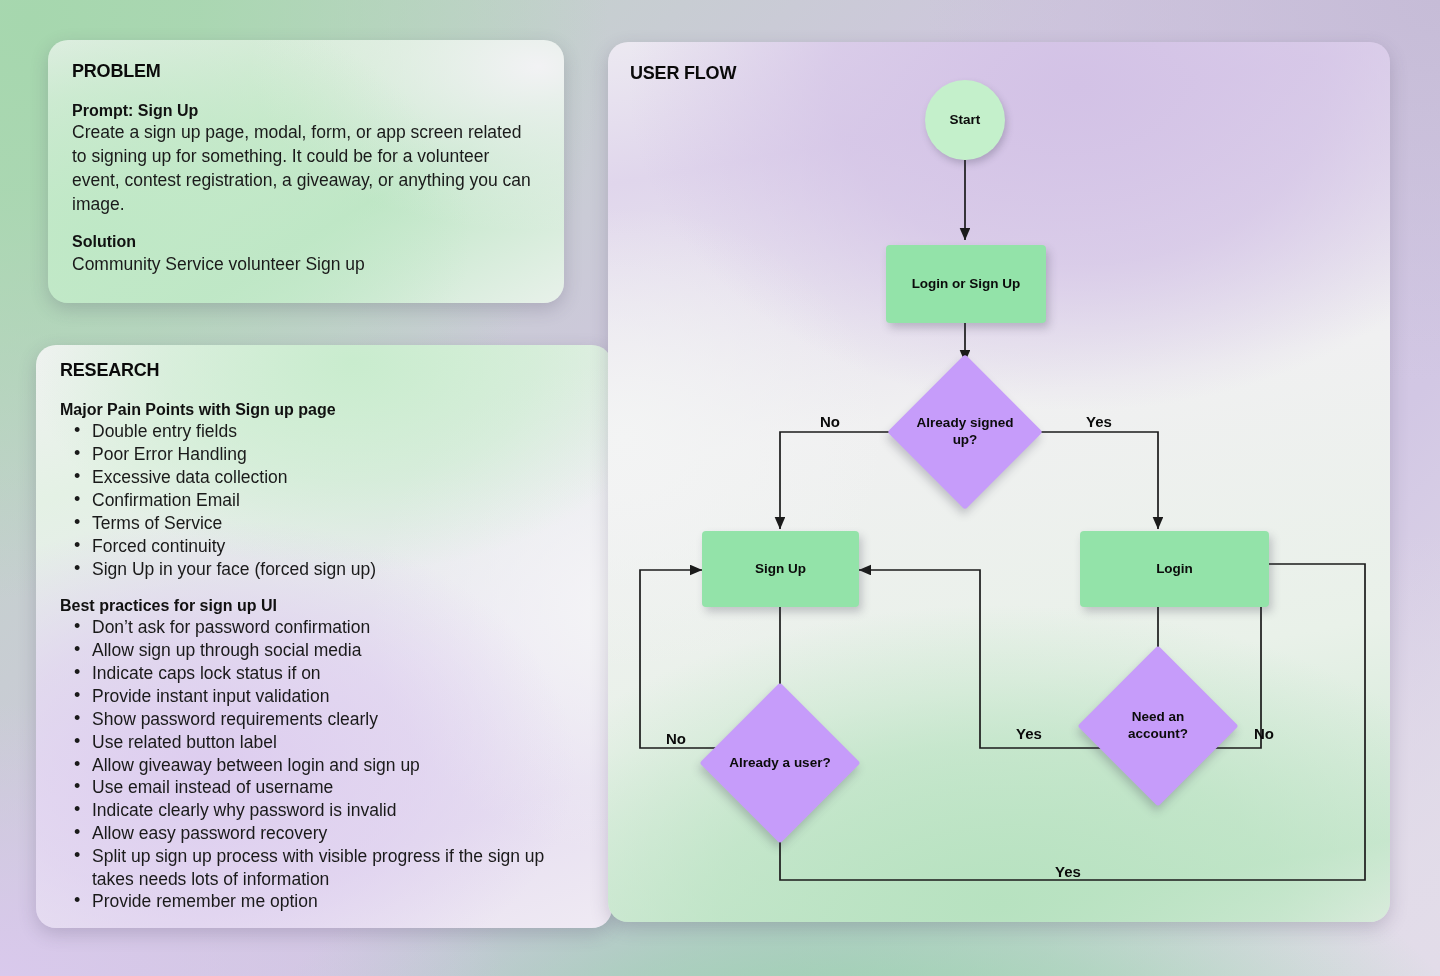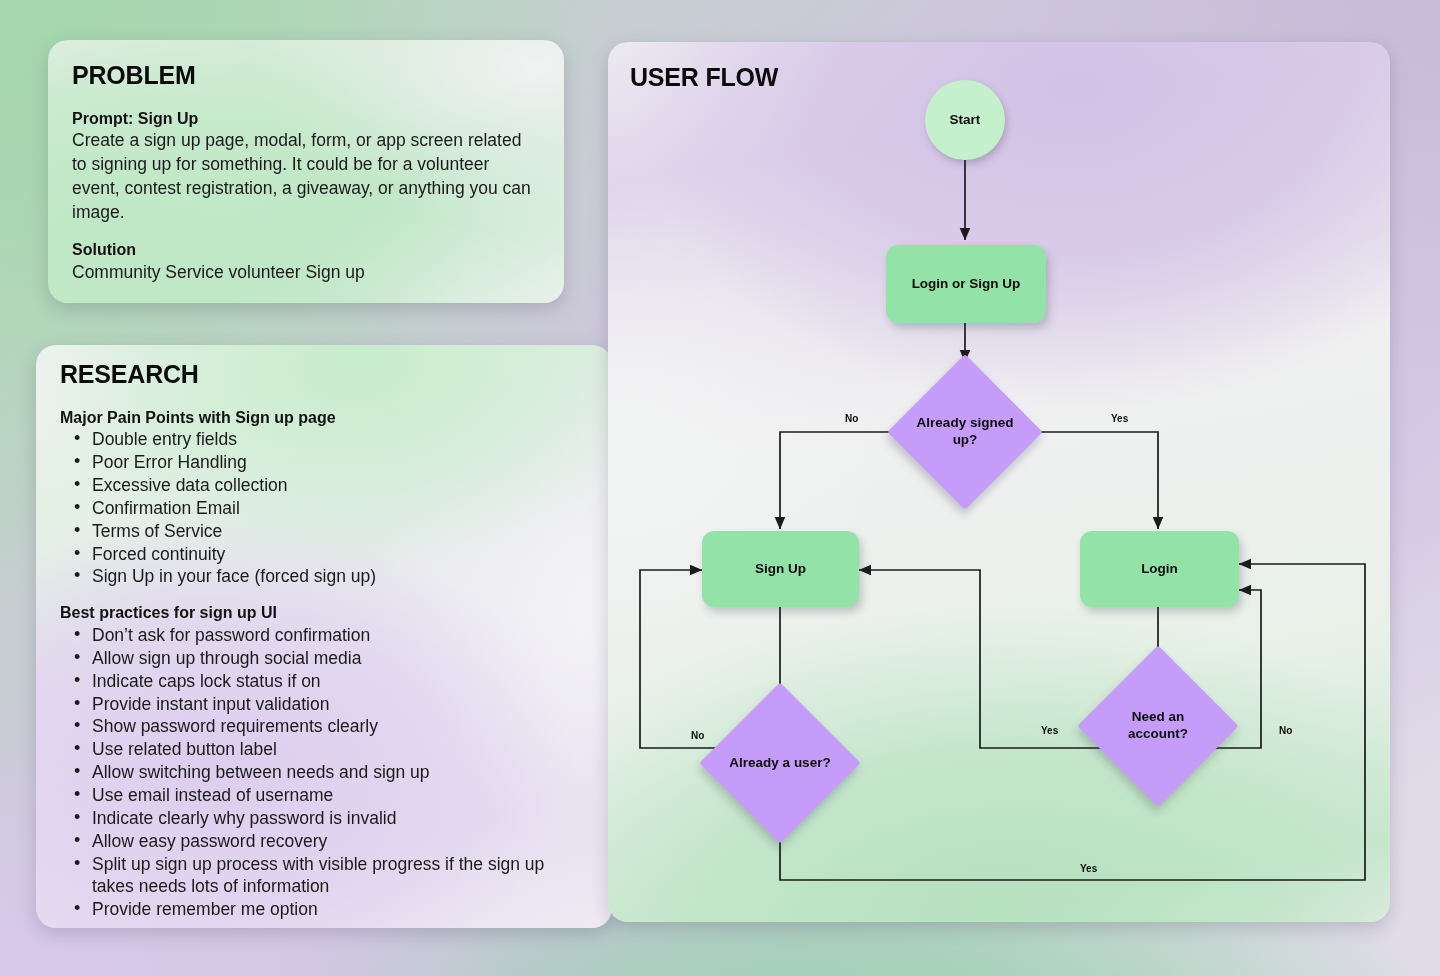--- a/index.html
+++ b/index.html
@@ -48,21 +48,21 @@
     left: 608px; top: 42px; width: 782px; height: 880px;
     background-image:
       radial-gradient(ellipse 70% 45% at 60% 5%, #d3c2e6 0%, rgba(211,194,230,0.7) 45%, rgba(211,194,230,0) 82%),
       radial-gradient(ellipse 80% 40% at 50% 98%, #b7e2c0 0%, rgba(183,226,192,0.65) 45%, rgba(183,226,192,0) 85%),
       radial-gradient(ellipse 45% 35% at 2% 45%, #f3f4f4 0%, rgba(243,244,244,0) 75%),
       linear-gradient(170deg, #ece9f1 0%, #e0d6ec 14%, #f0f0f1 42%, #e9f1e9 70%, #cfe9d4 92%, #edf0ec 100%);
   }
 
   
   .card-title {
-    font-size: 25px; font-weight: 800; letter-spacing: -0.2px;
+    font-size: 18px; font-weight: 800; letter-spacing: -0.2px;
     color: #0a0a0a; line-height: 1.1;
   }
   #userflow-title { position: absolute; left: 22px; top: 22px; }
   .sub-head {
     font-size: 16px; font-weight: 700; color: #111; line-height: 1.35;
   }
   .body-text {
     font-size: 17.5px; color: #1a1a1a; line-height: 1.37; font-weight: 400;
   }
   .gap-s { height: 14px; }
@@ -87,38 +87,38 @@
     font-size: 13.5px; font-weight: 700; color: #0b0b0b;
     line-height: 1.25;
     z-index: 3;
   }
   .node.circle {
     border-radius: 50%;
     background: #c4f0cb;
     box-shadow: 2px 4px 7px rgba(60,60,80,0.25);
   }
   .node.box {
-    border-radius: 12px;
+    border-radius: 4px;
     background: #93e3a9;
     box-shadow: 3px 5px 8px rgba(60,60,80,0.25);
   }
   .node.diamond-wrap { background: transparent; box-shadow: none; }
   .diamond-shape {
     position: absolute; inset: 0;
     background: #c69cfa;
     transform: rotate(45deg);
     border-radius: 3px;
     box-shadow: 3px 5px 8px rgba(60,60,80,0.25);
   }
   .diamond-label { position: relative; z-index: 2; padding: 0 6px; }
 
   .edge-label {
     position: absolute;
-    font-size: 10px; font-weight: 700; color: #0b0b0b;
-    z-index: 4; white-space: nowrap; margin-left: 25px;
+    font-size: 15px; font-weight: 700; color: #0b0b0b;
+    z-index: 4; white-space: nowrap;
   }
   svg.edges { position: absolute; inset: 0; width: 100%; height: 100%; z-index: 1; }
 </style>
 </head>
 <body>
 
 <div class="card" id="problem-card">
   <div class="card-inner">
     <div class="card-title">PROBLEM</div>
     <div class="gap-m"></div>
@@ -146,21 +146,21 @@
       </ul>
     <div class="gap-s"></div>
     <div class="sub-head">Best practices for sign up UI</div>
     <ul class="bullets" id="best-practices-list">
         <li>Don’t ask for password confirmation</li>
         <li>Allow sign up through social media</li>
         <li>Indicate caps lock status if on</li>
         <li>Provide instant input validation</li>
         <li>Show password requirements clearly</li>
         <li>Use related button label</li>
-        <li>Allow switching between needs and sign up</li>
+        <li>Allow giveaway between login and sign up</li>
         <li>Use email instead of username</li>
         <li>Indicate clearly why password is invalid</li>
         <li>Allow easy password recovery</li>
         <li>Split up sign up process with visible progress if the sign up takes needs lots of information</li>
         <li>Provide remember me option</li>
       </ul>
   </div>
 </div>
 
 <div class="card" id="userflow-card">
@@ -208,21 +208,21 @@
 
     <div class="node diamond-wrap" style="left:302px; top:335px; width:110px; height:110px;">
       <span class="diamond-shape"></span>
       <span class="diamond-label">Already signed up?</span>
     </div>
 
     <div class="node box" style="left:94px; top:489px; width:157px; height:76px;">
       <span>Sign Up</span>
     </div>
 
-    <div class="node box" style="left:472px; top:489px; width:159px; height:76px;">
+    <div class="node box" style="left:472px; top:489px; width:189px; height:76px;">
       <span>Login</span>
     </div>
 
     <div class="node diamond-wrap" style="left:115px; top:664px; width:114px; height:114px;">
       <span class="diamond-shape"></span>
       <span class="diamond-label">Already a user?</span>
     </div>
 
     <div class="node diamond-wrap" style="left:493px; top:627px; width:114px; height:114px;">
       <span class="diamond-shape"></span>

